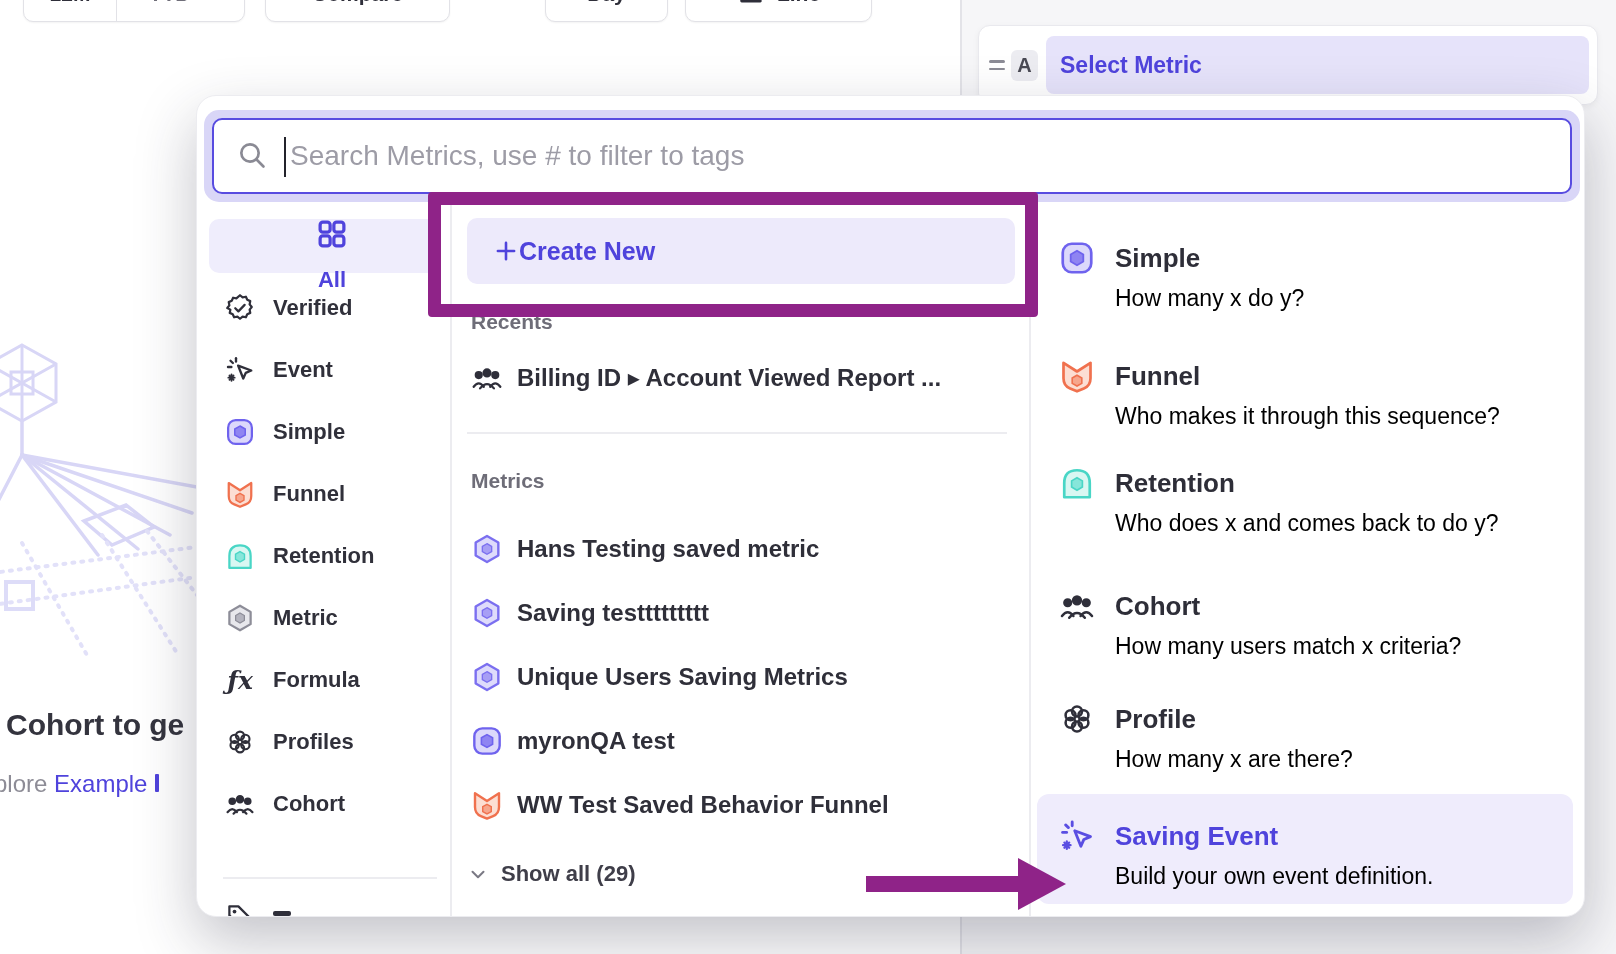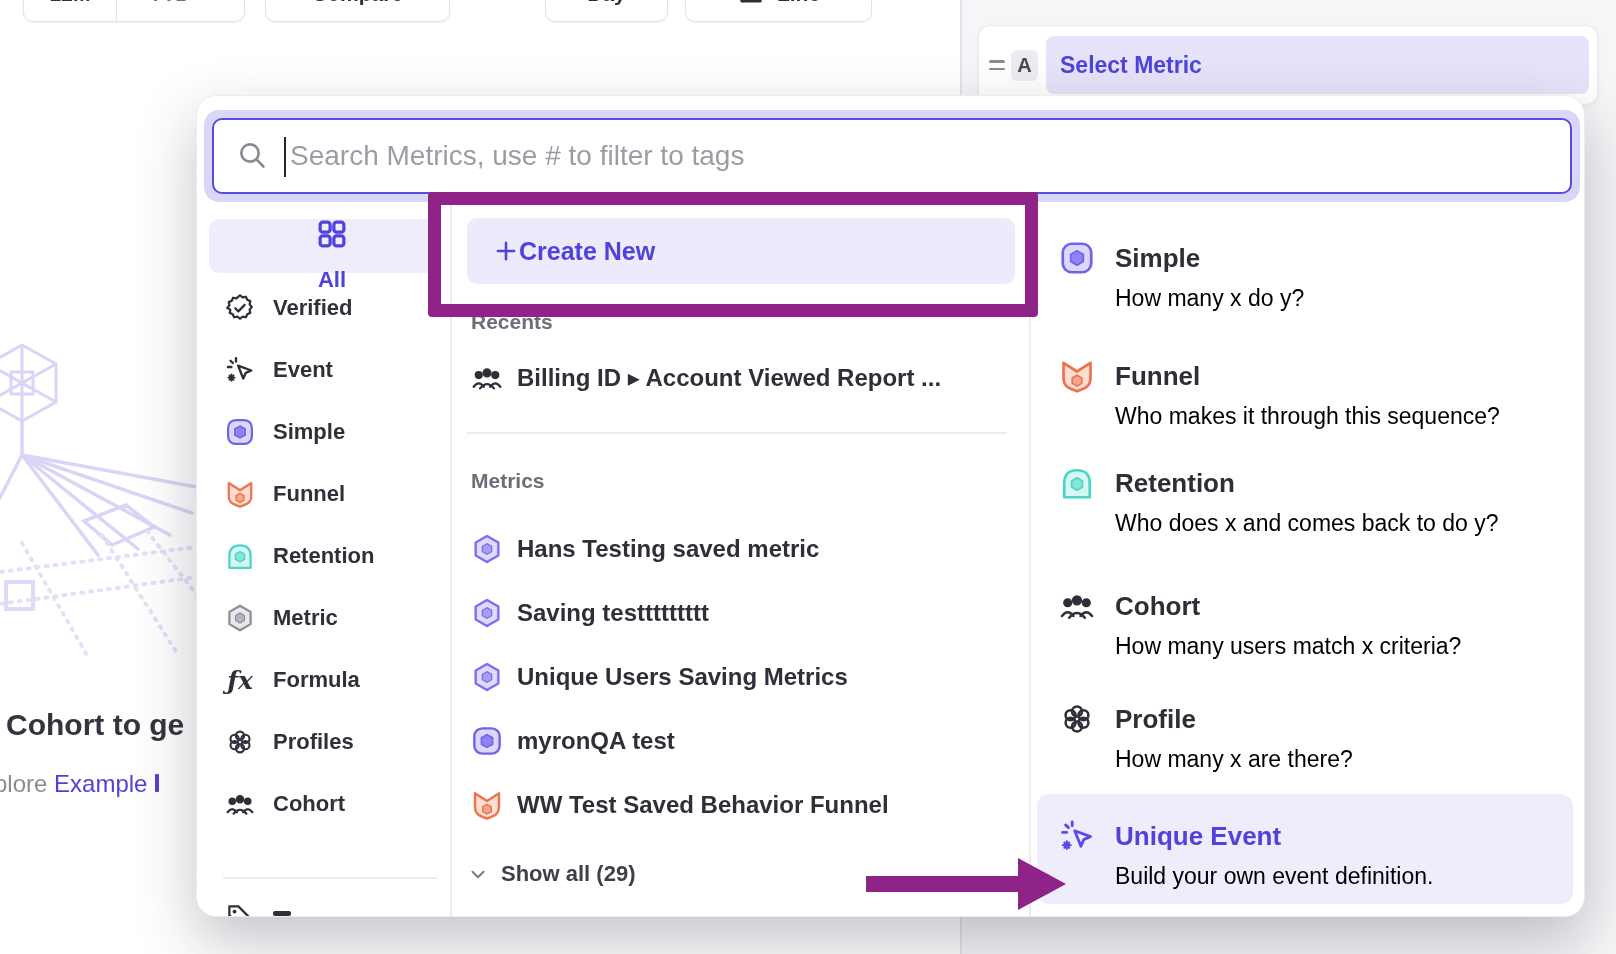--- a/index.html
+++ b/index.html
@@ -426,20 +426,20 @@
           <path d="M4.4 4.6l1.9 1.8"></path>
           <path d="M2.4 9.6h2.7"></path>
         </g>
         <g stroke="#5a4ee2" stroke-width="1.5" stroke-linecap="round">
           <path d="M5.2 15.6v5"></path>
           <path d="M2.7 18.1h5"></path>
           <path d="M3.6 16.4l3.2 3.4"></path>
           <path d="M6.8 16.4l-3.2 3.4"></path>
         </g>
       </svg>
-    <div class="t-name">Unique Event</div>
+    <div class="t-name">Saving Event</div>
     <div class="t-desc">Build your own event definition.</div>
   </div>
 </div>
 
 <div id="annotation-box" class="abs"></div>
 <div id="arrow-shaft" class="abs"></div>
 <div id="arrow-head" class="abs"></div>
 
 </body></html>

